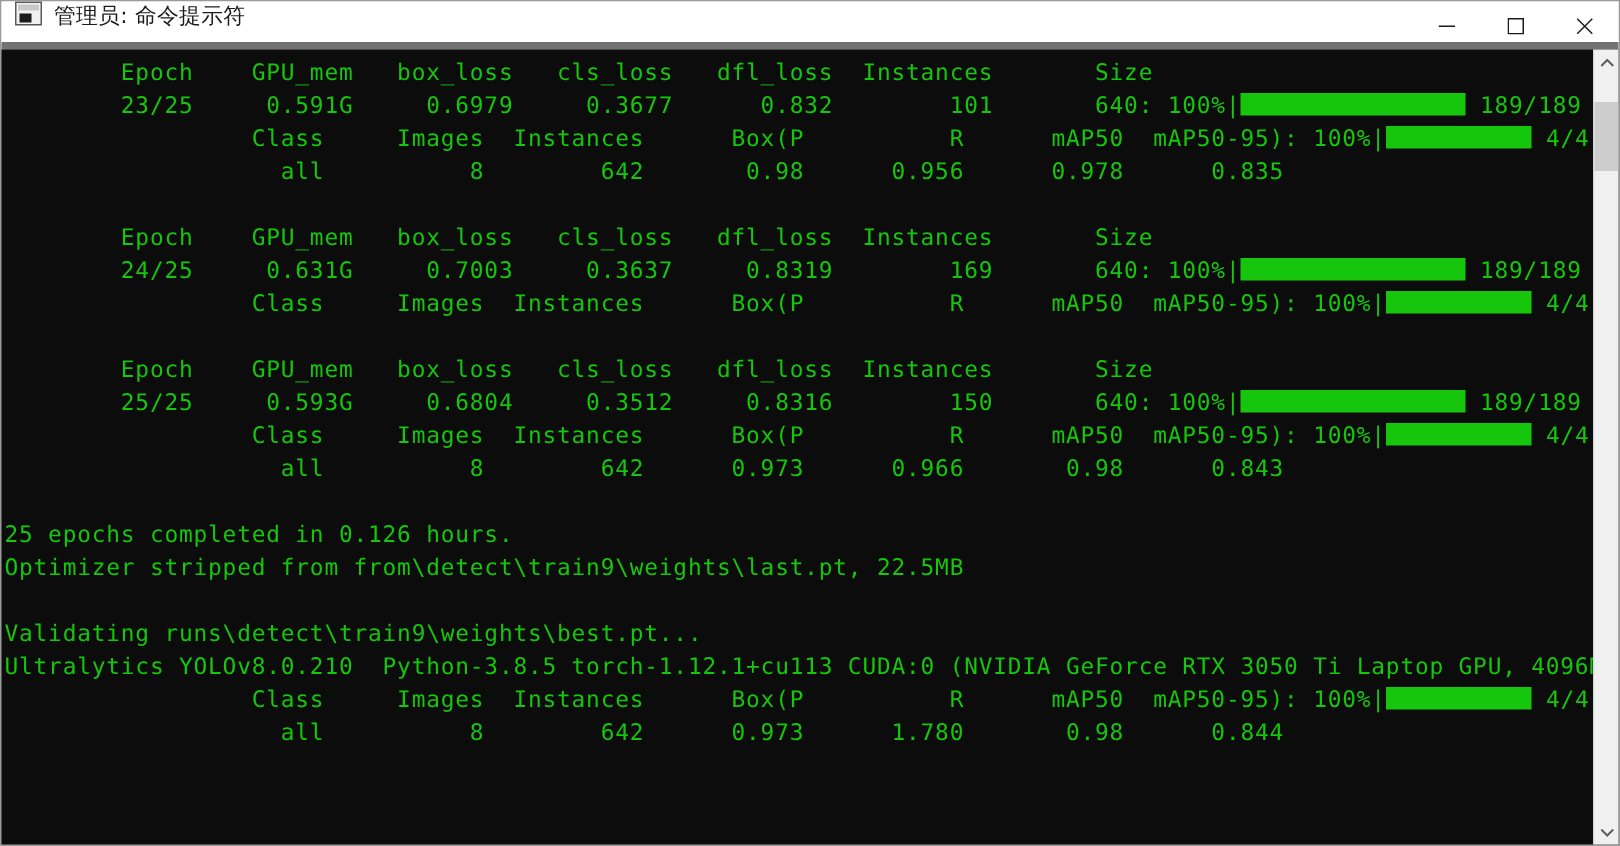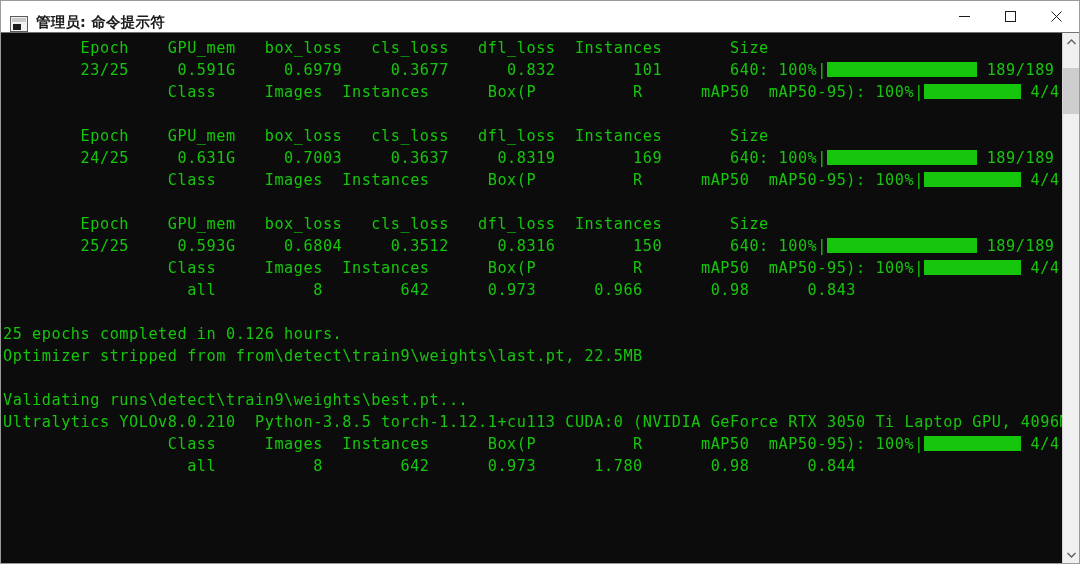--- a/index.html
+++ b/index.html
@@ -24,25 +24,24 @@
     display: flex;
     flex-direction: column;
   }
 
   
   .titlebar {
     height: 32px;
     min-height: 32px;
     background: #ffffff;
     display: flex;
-    align-items: flex-end;
-    box-sizing: border-box;
-    border-bottom: 1px solid #737373;
+    align-items: flex-start;
+    box-sizing: border-box;
+    border-bottom: 5px solid #737373;
     user-select: none;
-    font-weight: bold;
   }
   .title-icon {
     width: 18px;
     height: 16px;
     margin-left: 9px;
     margin-right: 8px;
     flex: none;
     position: relative;
   }
   .title-icon .scr {
@@ -183,20 +182,21 @@
           </svg>
       </button>
     </div>
   </div>
 
   <div class="term-wrap">
     <div class="term" id="terminal">
         <div class="line"><span class="seg">        Epoch    GPU_mem   box_loss   cls_loss   dfl_loss  Instances       Size</span></div>
         <div class="line"><span class="seg">        23/25     0.591G     0.6979     0.3677      0.832        101       640: 100%|</span><span class="bar" style="width: 150px;"></span><span class="seg"> 189/189 [00:15&lt;00:00,  1</span></div>
         <div class="line"><span class="seg">                 Class     Images  Instances      Box(P          R      mAP50  mAP50-95): 100%|</span><span class="bar" style="width: 97px;"></span><span class="seg"> 4/4 [00:00&lt;0</span></div>
+        <div class="line"><span class="seg">                   all          8        642       0.98      0.956      0.978      0.835</span></div>
         <div class="line"><span class="seg"></span></div>
         <div class="line"><span class="seg">        Epoch    GPU_mem   box_loss   cls_loss   dfl_loss  Instances       Size</span></div>
         <div class="line"><span class="seg">        24/25     0.631G     0.7003     0.3637     0.8319        169       640: 100%|</span><span class="bar" style="width: 150px;"></span><span class="seg"> 189/189 [00:15&lt;00:00,  1</span></div>
         <div class="line"><span class="seg">                 Class     Images  Instances      Box(P          R      mAP50  mAP50-95): 100%|</span><span class="bar" style="width: 97px;"></span><span class="seg"> 4/4 [00:00&lt;0</span></div>
         <div class="line"><span class="seg"></span></div>
         <div class="line"><span class="seg">        Epoch    GPU_mem   box_loss   cls_loss   dfl_loss  Instances       Size</span></div>
         <div class="line"><span class="seg">        25/25     0.593G     0.6804     0.3512     0.8316        150       640: 100%|</span><span class="bar" style="width: 150px;"></span><span class="seg"> 189/189 [00:15&lt;00:00,  1</span></div>
         <div class="line"><span class="seg">                 Class     Images  Instances      Box(P          R      mAP50  mAP50-95): 100%|</span><span class="bar" style="width: 97px;"></span><span class="seg"> 4/4 [00:00&lt;0</span></div>
         <div class="line"><span class="seg">                   all          8        642      0.973      0.966       0.98      0.843</span></div>
         <div class="line"><span class="seg"></span></div>

